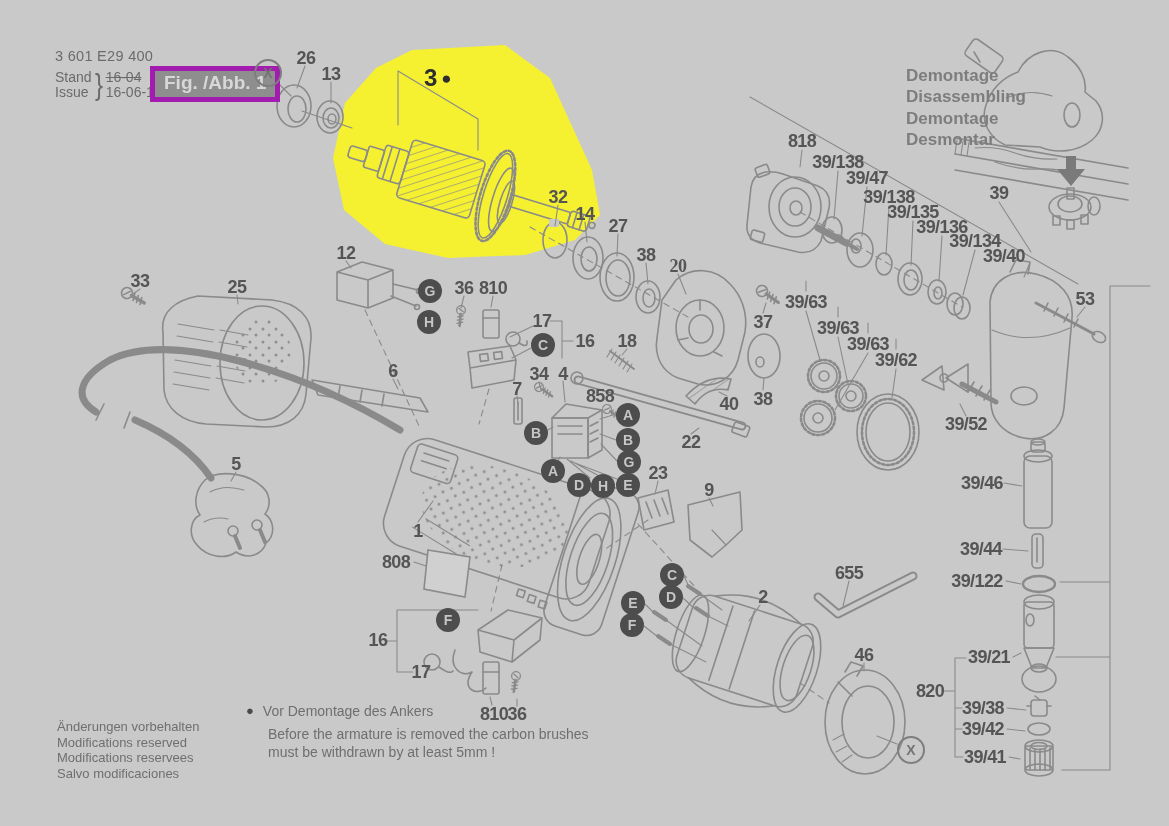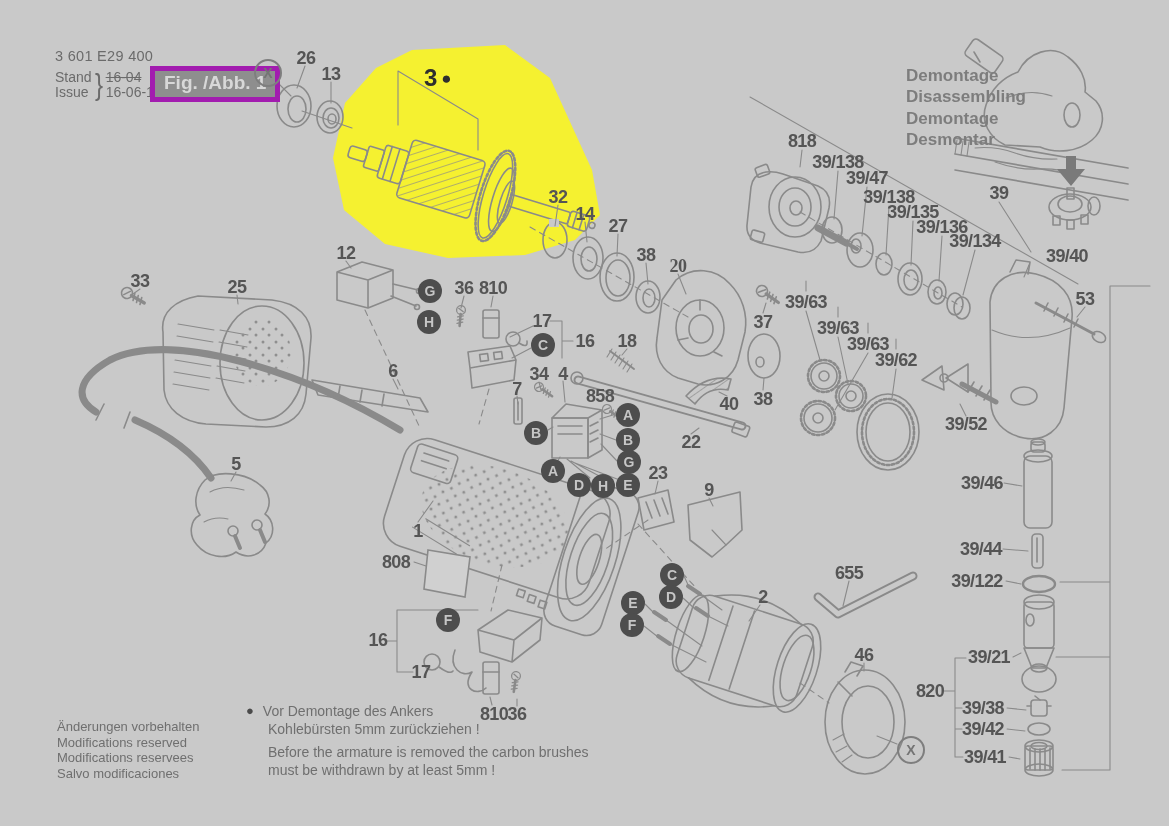--- a/index.html
+++ b/index.html
@@ -428,42 +428,41 @@
     <div>Modifications reserved</div>
     <div>Modifications reservees</div>
     <div>Salvo modificaciones</div>
   </div>
 
   <div class="footer-note">
     <div class="row">
       <span class="bullet">●</span>
       <span>Vor Demontage des Ankers</span>
     </div>
-    <div class="de2">Kohlebürsten 5mm zurückziehen !</div>
     <div class="en">Before the armature is removed the carbon brushes</div>
     <div class="en2">must be withdrawn by at least 5mm !</div>
   </div>
 
   <div id="labels-layer">
       <div class="part-label" style="left: 306px; top: 58px;">26</div>
       <div class="part-label" style="left: 331px; top: 74px;">13</div>
       <div class="part-label" style="left: 558px; top: 197px;">32</div>
       <div class="part-label" style="left: 585px; top: 214px;">14</div>
       <div class="part-label" style="left: 618px; top: 226px;">27</div>
       <div class="part-label" style="left: 646px; top: 255px;">38</div>
       <div class="part-label" style="left: 678px; top: 266px; font-family: Liberation Serif, serif;">20</div>
       <div class="part-label" style="left: 802px; top: 141px;">818</div>
       <div class="part-label" style="left: 838px; top: 162px;">39/138</div>
       <div class="part-label" style="left: 867px; top: 178px;">39/47</div>
       <div class="part-label" style="left: 889px; top: 197px;">39/138</div>
       <div class="part-label" style="left: 913px; top: 212px;">39/135</div>
       <div class="part-label" style="left: 942px; top: 227px;">39/136</div>
       <div class="part-label" style="left: 975px; top: 241px;">39/134</div>
       <div class="part-label" style="left: 999px; top: 193px;">39</div>
-      <div class="part-label" style="left: 1067px; top: 256px;">39/40</div>
+      <div class="part-label" style="left: 1004px; top: 256px;">39/40</div>
       <div class="part-label" style="left: 1085px; top: 299px;">53</div>
       <div class="part-label" style="left: 966px; top: 424px;">39/52</div>
       <div class="part-label" style="left: 806px; top: 302px;">39/63</div>
       <div class="part-label" style="left: 763px; top: 322px;">37</div>
       <div class="part-label" style="left: 838px; top: 328px;">39/63</div>
       <div class="part-label" style="left: 868px; top: 344px;">39/63</div>
       <div class="part-label" style="left: 896px; top: 360px;">39/62</div>
       <div class="part-label" style="left: 982px; top: 483px;">39/46</div>
       <div class="part-label" style="left: 981px; top: 549px;">39/44</div>
       <div class="part-label" style="left: 977px; top: 581px;">39/122</div>

